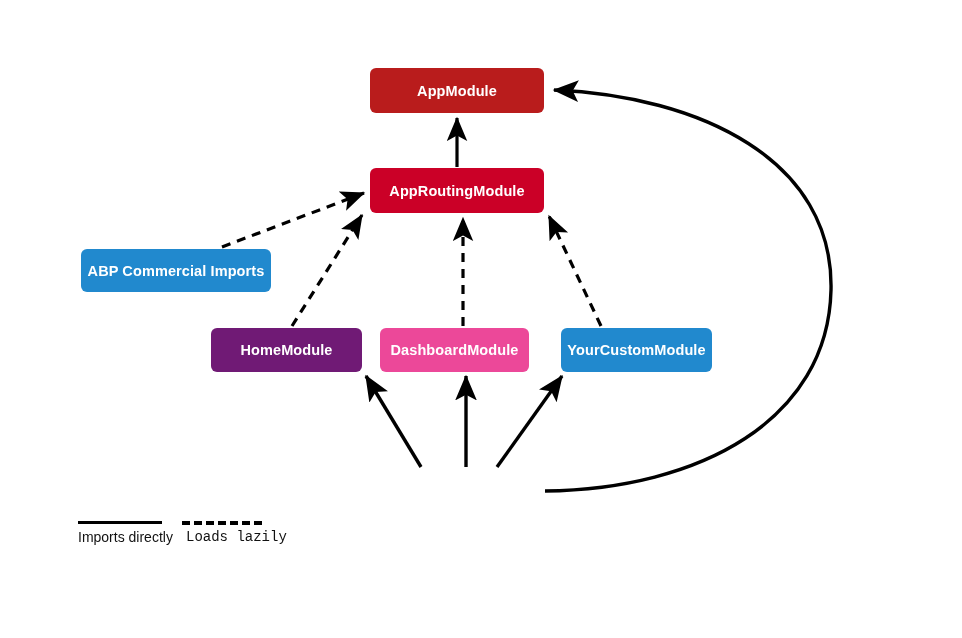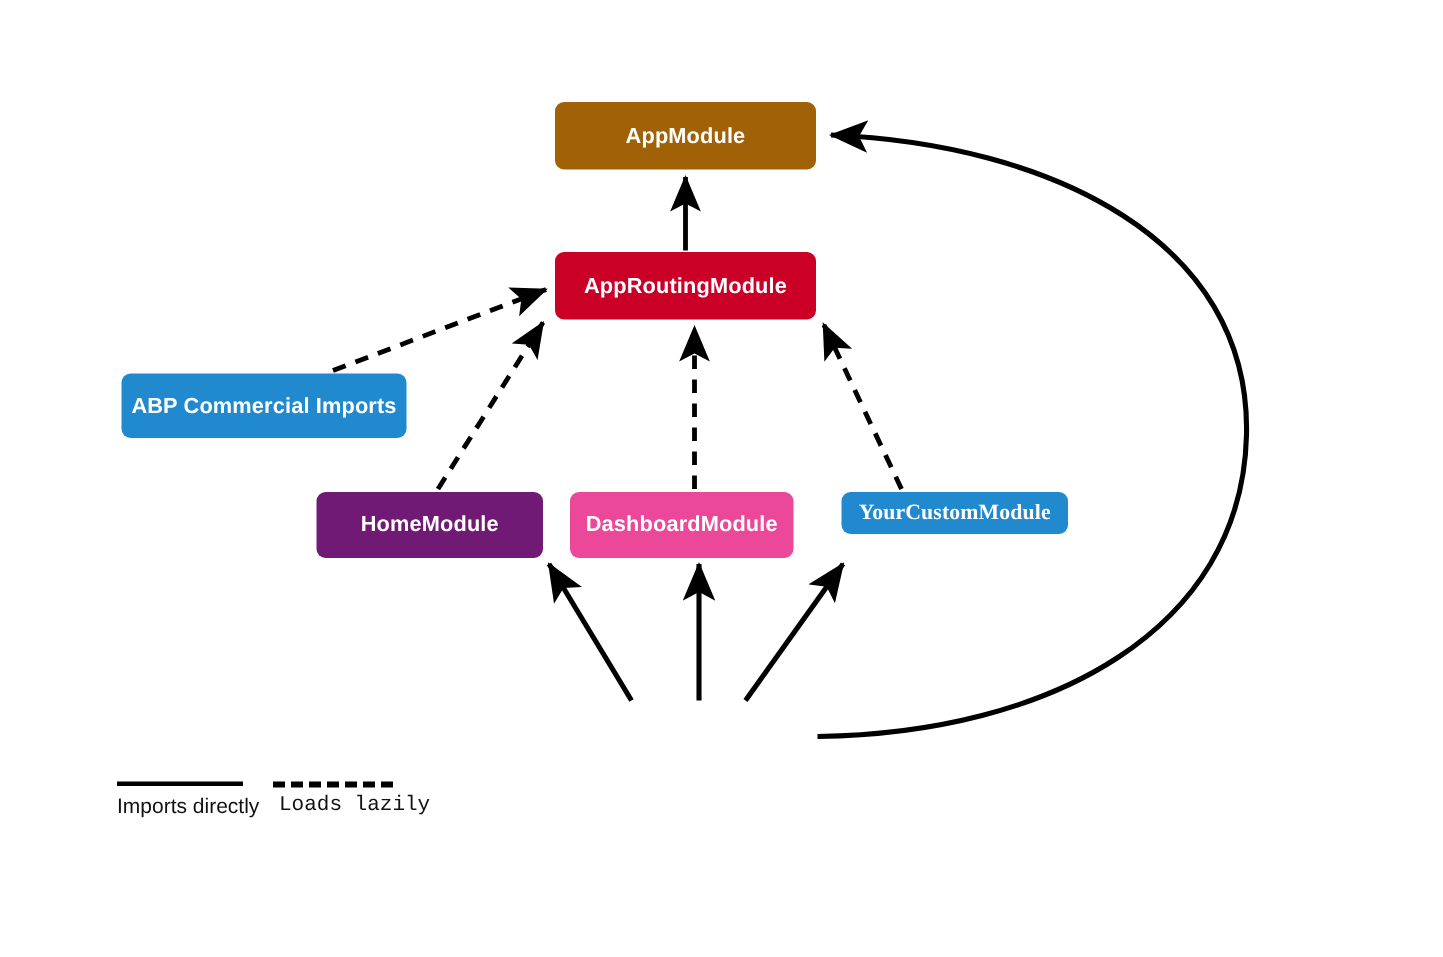--- a/index.html
+++ b/index.html
@@ -89,41 +89,41 @@
 
     <line x1="421" y1="467" x2="366" y2="376" stroke="#000000" stroke-width="3.4" marker-end="url(#arrowhead)"></line>
 
     <line x1="466" y1="467" x2="466" y2="376" stroke="#000000" stroke-width="3.4" marker-end="url(#arrowhead)"></line>
 
     <line x1="497" y1="467" x2="562" y2="376" stroke="#000000" stroke-width="3.4" marker-end="url(#arrowhead)"></line>
 
     <path d="M 545,491 C 700,489 828,420 831,290 C 834,160 700,96 554,90" fill="none" stroke="#000000" stroke-width="3.4" marker-end="url(#arrowhead)"></path>
   </svg>
 
-  <div class="node" style="left:370px; top:68px; width:174px; height:45px; background:#a16207;text-align:center;">
+  <div class="node" style="left:370px; top:68px; width:174px; height:45px; background:#b91c1c;text-align:center;">
     <span>AppModule</span>
   </div>
 
   <div class="node" style="left:370px; top:168px; width:174px; height:45px; background:#cb0027;justify-content:center;">
     <span>AppRoutingModule</span>
   </div>
 
   <div class="node" style="left:81px; top:249px; width:190px; height:43px; background:#2189ce;">
     <span>ABP Commercial Imports</span>
   </div>
 
   <div class="node" style="left:211px; top:328px; width:151px; height:44px; background:#701a75;">
     <span>HomeModule</span>
   </div>
 
   <div class="node" style="left:380px; top:328px; width:149px; height:44px; background:#ec4899;">
     <span>DashboardModule</span>
   </div>
 
-  <div class="node" style="left:561px; top:328px; width:151px; height:28px; background:#2189ce;font-family:Liberation Serif, serif;">
+  <div class="node" style="left:561px; top:328px; width:151px; height:44px; background:#2189ce;">
     <span>YourCustomModule</span>
   </div>
 
 
   <div class="legend" style="left:0; top:0; width:962px; height:638px;">
     <div class="legend-line-solid" style="left:78px; top:521px; width:84px;"></div>
     <div class="legend-label" style="left:78px; top:529px;">Imports directly</div>
 
     <div class="legend-line-dashed" style="left:182px; top:521px; width:80px;"></div>
     <div class="legend-label" style="left:186px; top:529px;font-family:Liberation Mono, monospace;">Loads lazily</div>

